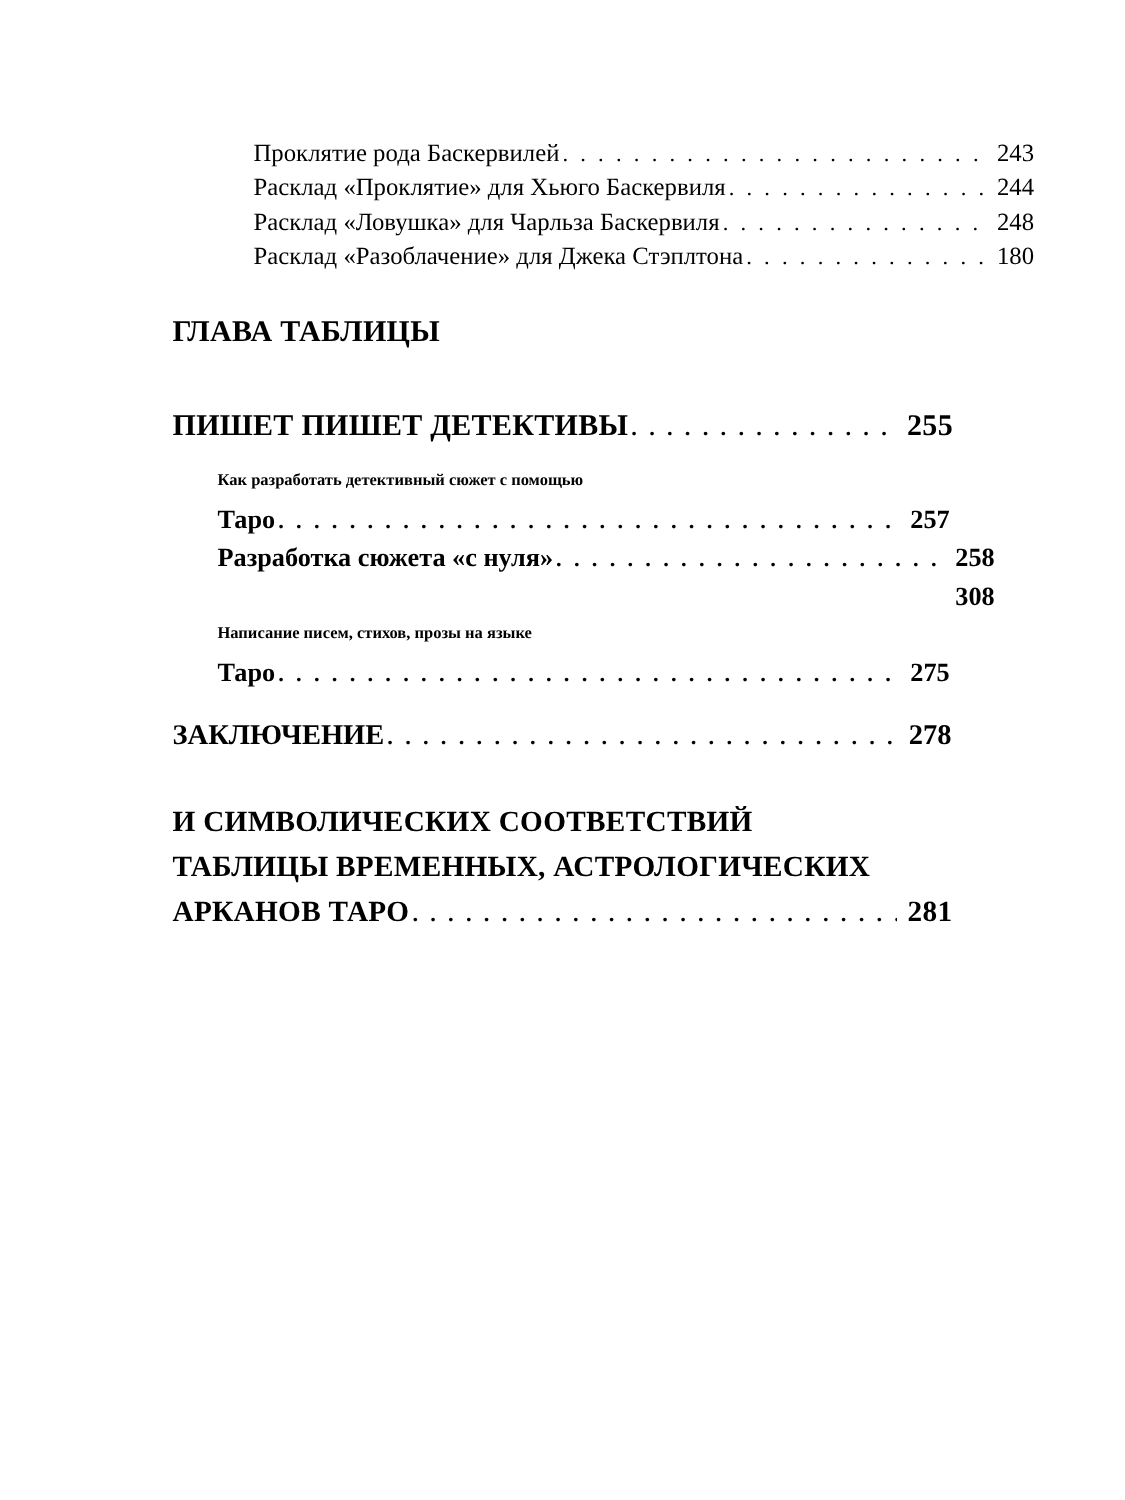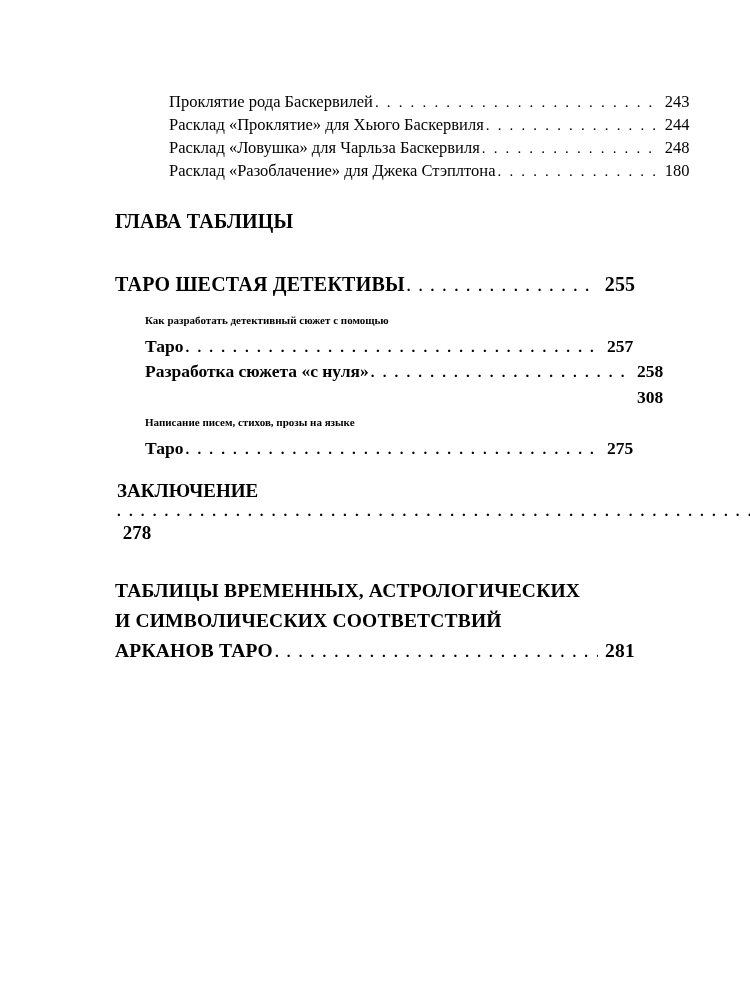--- a/index.html
+++ b/index.html
@@ -105,21 +105,20 @@
     font-weight: bold;
     font-size: 11px;
     line-height: 25.5px;
   }
 
   .concl {
     margin-top: 16px;
     font-weight: bold;
     font-size: 19px;
     line-height: 27px;
-    flex-direction: column;
   }
   .concl .toc-page { min-width: 40px; }
 
   .tables-block {
     margin-top: 30px;
     font-weight: bold;
     font-size: 19.5px;
     line-height: 30px;
     letter-spacing: 0.2px;
   }
@@ -155,21 +154,21 @@
         <span class="toc-title">Расклад «Разоблачение» для Джека Стэплтона</span>
         <span class="toc-leader">. . . . . . . . . . . . . . . . . . . . . . . . . . . . . . . . . . . . . . . . . . . . . . . . . . . . . . . . . . . . . . . . . . . . . . . . . . . . . . . . . . . . . .</span>
         <span class="toc-page">180</span>
       </div>
 
     </div>
 
     <div class="chapter-block">
       <div class="chapter-line">ГЛАВА ТАБЛИЦЫ</div>
       <div class="chapter-line with-page toc-row">
-        <span class="toc-title">ТАРО ШЕСТАЯ ДЕТЕКТИВЫ</span>
+        <span class="toc-title">ПИШЕТ ПИШЕТ ДЕТЕКТИВЫ</span>
         <span class="toc-leader">. . . . . . . . . . . . . . . . . . . . . . . . . . . . . . . . . . . . . . . . . . . . . . . . . . . . . . . . . . . . . . . . . . . . . . . . . . . . . . . . . . . . . .</span>
         <span class="toc-page">255</span>
       </div>
     </div>
 
     <div class="boldsub-group">
 
       <div class="boldsub">
         <div class="plain-line" style="padding-left:0">Как разработать детективный сюжет с помощью</div>
         <div class="toc-row">
@@ -201,22 +200,22 @@
 
     </div>
 
     <div class="concl toc-row">
       <span class="toc-title">ЗАКЛЮЧЕНИЕ</span>
       <span class="toc-leader">. . . . . . . . . . . . . . . . . . . . . . . . . . . . . . . . . . . . . . . . . . . . . . . . . . . . . . . . . . . . . . . . . . . . . . . . . . . . . . . . . . . . . .</span>
       <span class="toc-page">278</span>
     </div>
 
     <div class="tables-block">
+      <div>И СИМВОЛИЧЕСКИХ СООТВЕТСТВИЙ</div>
       <div>ТАБЛИЦЫ ВРЕМЕННЫХ, АСТРОЛОГИЧЕСКИХ</div>
-      <div>И СИМВОЛИЧЕСКИХ СООТВЕТСТВИЙ</div>
       <div class="toc-row">
         <span class="toc-title">АРКАНОВ ТАРО</span>
         <span class="toc-leader">. . . . . . . . . . . . . . . . . . . . . . . . . . . . . . . . . . . . . . . . . . . . . . . . . . . . . . . . . . . . . . . . . . . . . . . . . . . . . . . . . . . . . .</span>
         <span class="toc-page">281</span>
       </div>
     </div>
 
   </div>
 </div>
 

